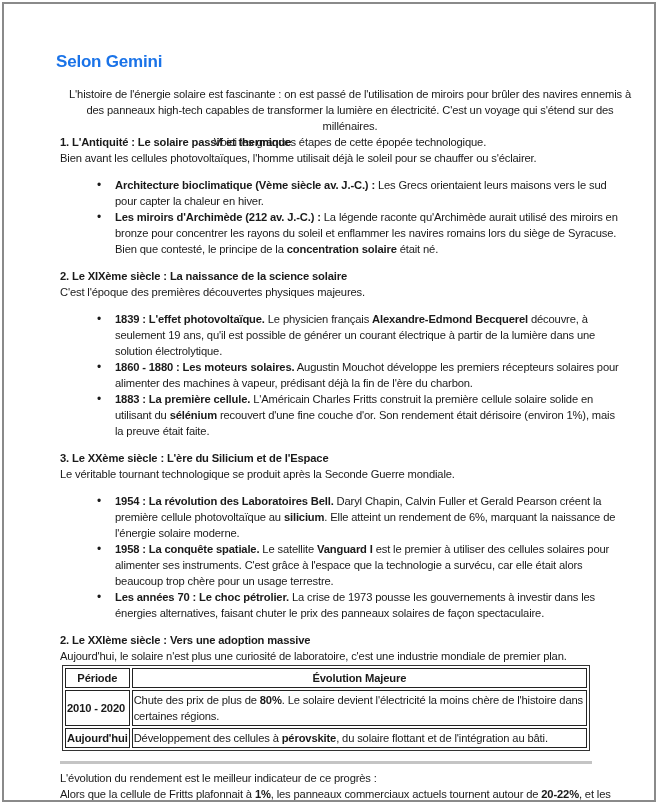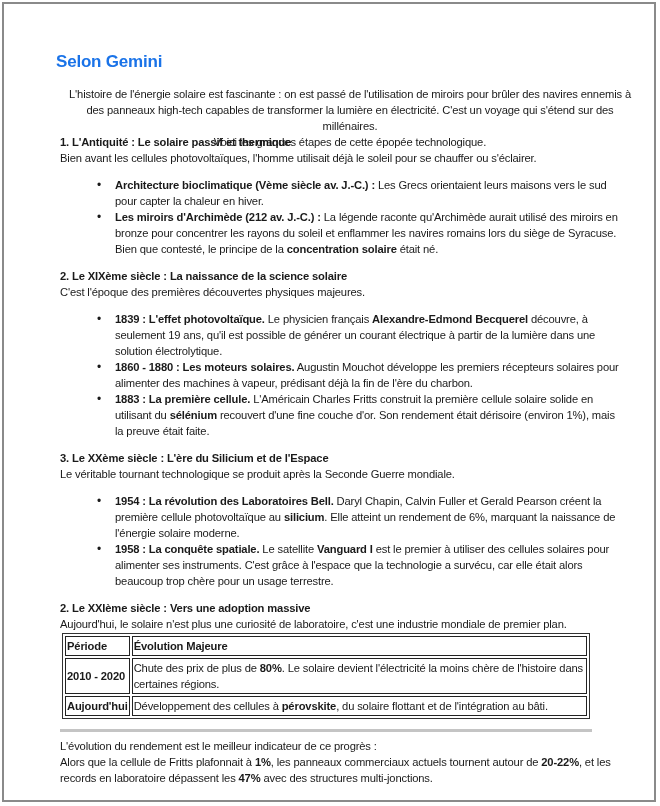--- a/index.html
+++ b/index.html
@@ -29,21 +29,21 @@
   }
   b { font-weight: bold; }
   table.evo {
     border: 1px solid #333; border-spacing: 2px; margin-top: 1px; margin-left: 2px;
     font-family: "Liberation Sans", sans-serif; font-size: 11.2px; line-height: 16px;
     width: 528px; letter-spacing: -0.15px;
   }
   table.evo td, table.evo th {
     border: 1px solid #222; padding: 1px 1px; text-align: left; vertical-align: middle;
   }
-  table.evo th { font-weight: bold; }
+  table.evo th { font-weight: bold; text-align: center; }
   table.evo td.period { font-weight: bold; white-space: nowrap; width: 60px; }
   .sep {
     height: 3px; background: #c4c4c4; width: 532px; margin: 10px 0 6px 0;
   }
   .formula { padding-left: 118px; }
 </style>
 </head>
 <body>
 
 <div class="frame">
@@ -70,20 +70,21 @@
         <li><b>1839 : L'effet photovoltaïque.</b><span> Le physicien français </span><b>Alexandre-Edmond Becquerel</b><span> découvre, à seulement 19 ans, qu'il est possible de générer un courant électrique à partir de la lumière dans une solution électrolytique.</span></li>
         <li><b>1860 - 1880 : Les moteurs solaires.</b><span> Augustin Mouchot développe les premiers récepteurs solaires pour alimenter des machines à vapeur, prédisant déjà la fin de l'ère du charbon.</span></li>
         <li><b>1883 : La première cellule.</b><span> L'Américain Charles Fritts construit la première cellule solaire solide en utilisant du </span><b>sélénium</b><span> recouvert d'une fine couche d'or. Son rendement était dérisoire (environ 1%), mais la preuve était faite.</span></li>
       </ul>
 
       <p class="sec-head">3. Le XXème siècle : L'ère du Silicium et de l'Espace</p>
       <p>Le véritable tournant technologique se produit après la Seconde Guerre mondiale.</p>
       <ul>
         <li><b>1954 : La révolution des Laboratoires Bell.</b><span> Daryl Chapin, Calvin Fuller et Gerald Pearson créent la première cellule photovoltaïque au </span><b>silicium</b><span>. Elle atteint un rendement de 6%, marquant la naissance de l'énergie solaire moderne.</span></li>
         <li><b>1958 : La conquête spatiale.</b><span> Le satellite </span><b>Vanguard I</b><span> est le premier à utiliser des cellules solaires pour alimenter ses instruments. C'est grâce à l'espace que la technologie a survécu, car elle était alors beaucoup trop chère pour un usage terrestre.</span></li>
+        <li><b>Les années 70 : Le choc pétrolier.</b><span> La crise de 1973 pousse les gouvernements à investir dans les énergies alternatives, faisant chuter le prix des panneaux solaires de façon spectaculaire.</span></li>
       </ul>
 
       <p class="sec-head">2. Le XXIème siècle : Vers une adoption massive</p>
       <p>Aujourd'hui, le solaire n'est plus une curiosité de laboratoire, c'est une industrie mondiale de premier plan.</p>
 
       <table class="evo">
         <tbody>
             <tr>
           <th>Période</th>
           <th>Évolution Majeure</th>

